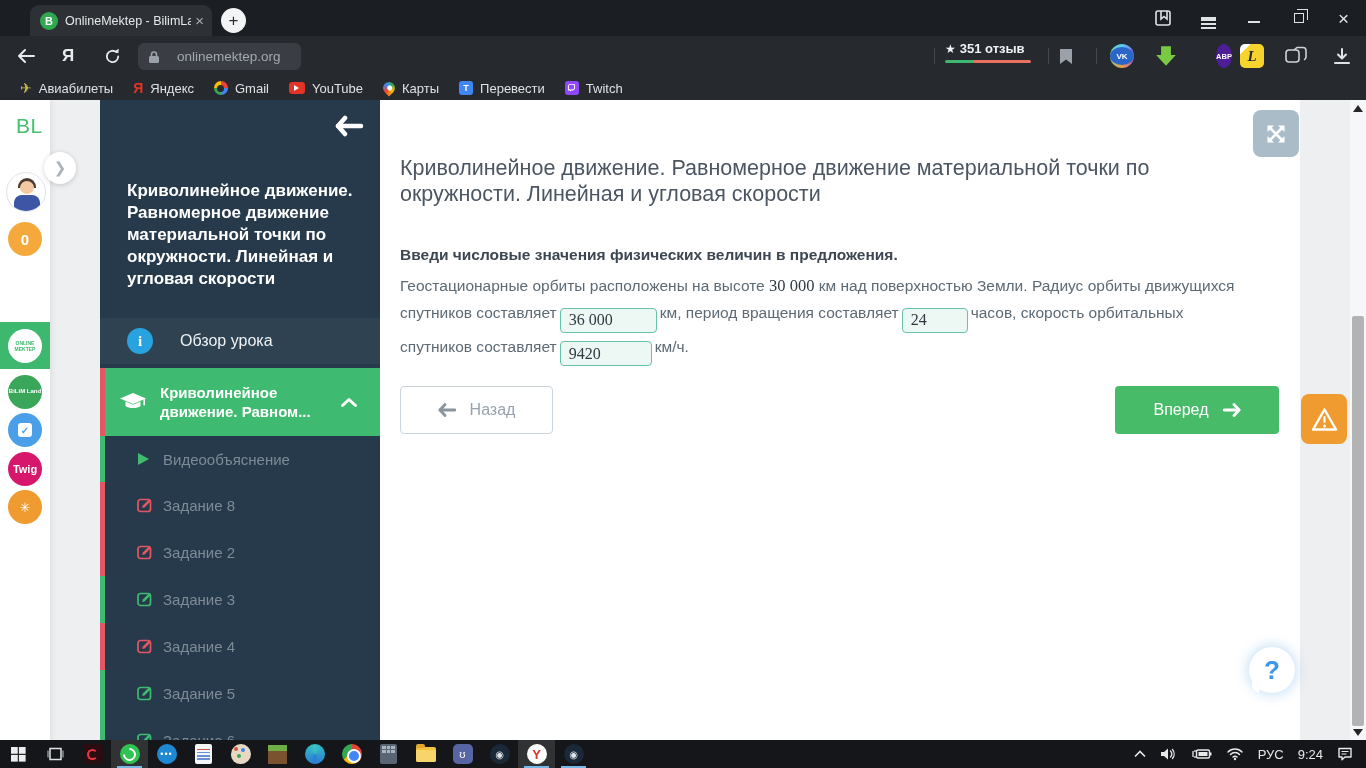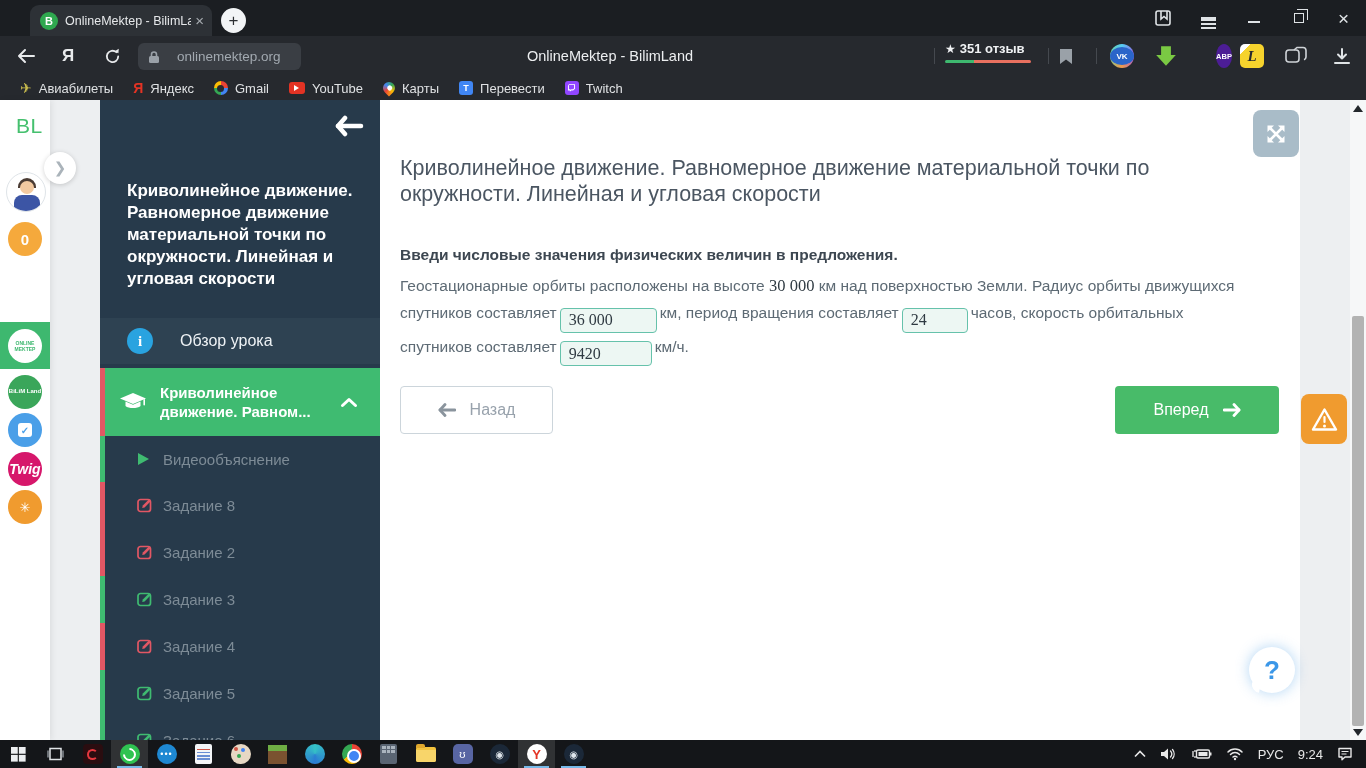--- a/index.html
+++ b/index.html
@@ -66,21 +66,21 @@
   .avatar .hair { position:absolute; left:11px; top:5px; width:18px; height:10px; border-radius:9px 9px 0 0; background:#4a3b33; }
   .avatar .face { position:absolute; left:13px; top:8px; width:14px; height:13px; border-radius:50%; background:#f2c9a0; }
   .avatar .body { position:absolute; left:7px; top:22px; width:26px; height:16px; border-radius:8px 8px 0 0; background:#3c55a5; }
   .badge0 { position:absolute; left:8px; top:122px; width:34px; height:34px; border-radius:50%; background:#f5a93c; color:#fff; font-size:15px; font-weight:bold; display:flex; align-items:center; justify-content:center; }
   .app-tile { position:absolute; left:0; top:222px; width:50px; height:47px; background:#3eb86f; display:flex; align-items:center; justify-content:center; }
   .om-circle { width:34px; height:34px; border-radius:50%; background:#fff; color:#3eb86f; font-size:5px; font-weight:bold; display:flex; align-items:center; justify-content:center; text-align:center; line-height:1.2; }
   .mini { position:absolute; left:8px; width:34px; height:34px; border-radius:50%; color:#fff; display:flex; align-items:center; justify-content:center; text-align:center; }
   .mini-bl { top:275px; background:#3aa65a; font-size:6px; font-weight:bold; line-height:1.2; }
   .mini-itest { top:313px; background:#4a9fe8; }
   .check-sq { width:14px; height:14px; border-radius:3px; background:#fff; color:#4a9fe8; font-size:10px; font-weight:bold; display:flex; align-items:center; justify-content:center; }
-  .mini-twig { top:352px; background:#d6176b; font-size:14px; font-style:italic; font-weight:bold; }
+  .mini-twig { top:352px; background:#d6176b; font-size:11px; font-weight:bold; }
   .mini-imektep { top:390px; background:#f09b2f; font-size:13px; }
 
   
   .sidebar { position:absolute; left:100px; top:0; width:280px; height:640px; background:#273a4b; overflow:hidden; }
   .sb-back { position:absolute; right:16px; top:15px; }
   .sb-title { position:absolute; left:27px; top:80px; width:238px; color:#fff; font-size:17px; font-weight:bold; line-height:22px; }
   .sb-row { position:absolute; left:0; width:280px; display:flex; align-items:center; }
   .sb-overview { top:218px; height:46px; background:#2e4252; }
   .info-circle { margin-left:27px; width:26px; height:26px; border-radius:50%; background:#29a3e0; color:#fff; font-family:"Liberation Serif",serif; font-weight:bold; font-size:15px; display:flex; align-items:center; justify-content:center; }
   .sb-overview .lbl { margin-left:27px; color:#eef2f5; font-size:16px; }
@@ -206,21 +206,20 @@
           <path d="M14.8 0.8 L14.4 5.2 L10.3 3.6 Z" fill="#e8eaec"></path>
         </svg>
     </div>
     <div class="urlpill">
       <svg width="12" height="14" viewBox="0 0 12 14">
           <rect x="1" y="6" width="10" height="7" rx="1.5" fill="#9aa1a8"></rect>
           <path d="M3.5 6 V4.5 a2.5 2.5 0 0 1 5 0 V6" stroke="#9aa1a8" stroke-width="1.6" fill="none"></path>
         </svg>
       <span class="url-text">onlinemektep.org</span>
     </div>
-    <div class="nav-title">OnlineMektep - BilimLand</div>
     <div class="divider" style="left:934px;"></div>
     <div class="rating">
       <div class="rating-row">
         <span class="star">★</span>
         <span>351 отзыв</span>
       </div>
       <div class="rating-bar">
           <div class="g"></div>
           <div class="r"></div>
         </div>

